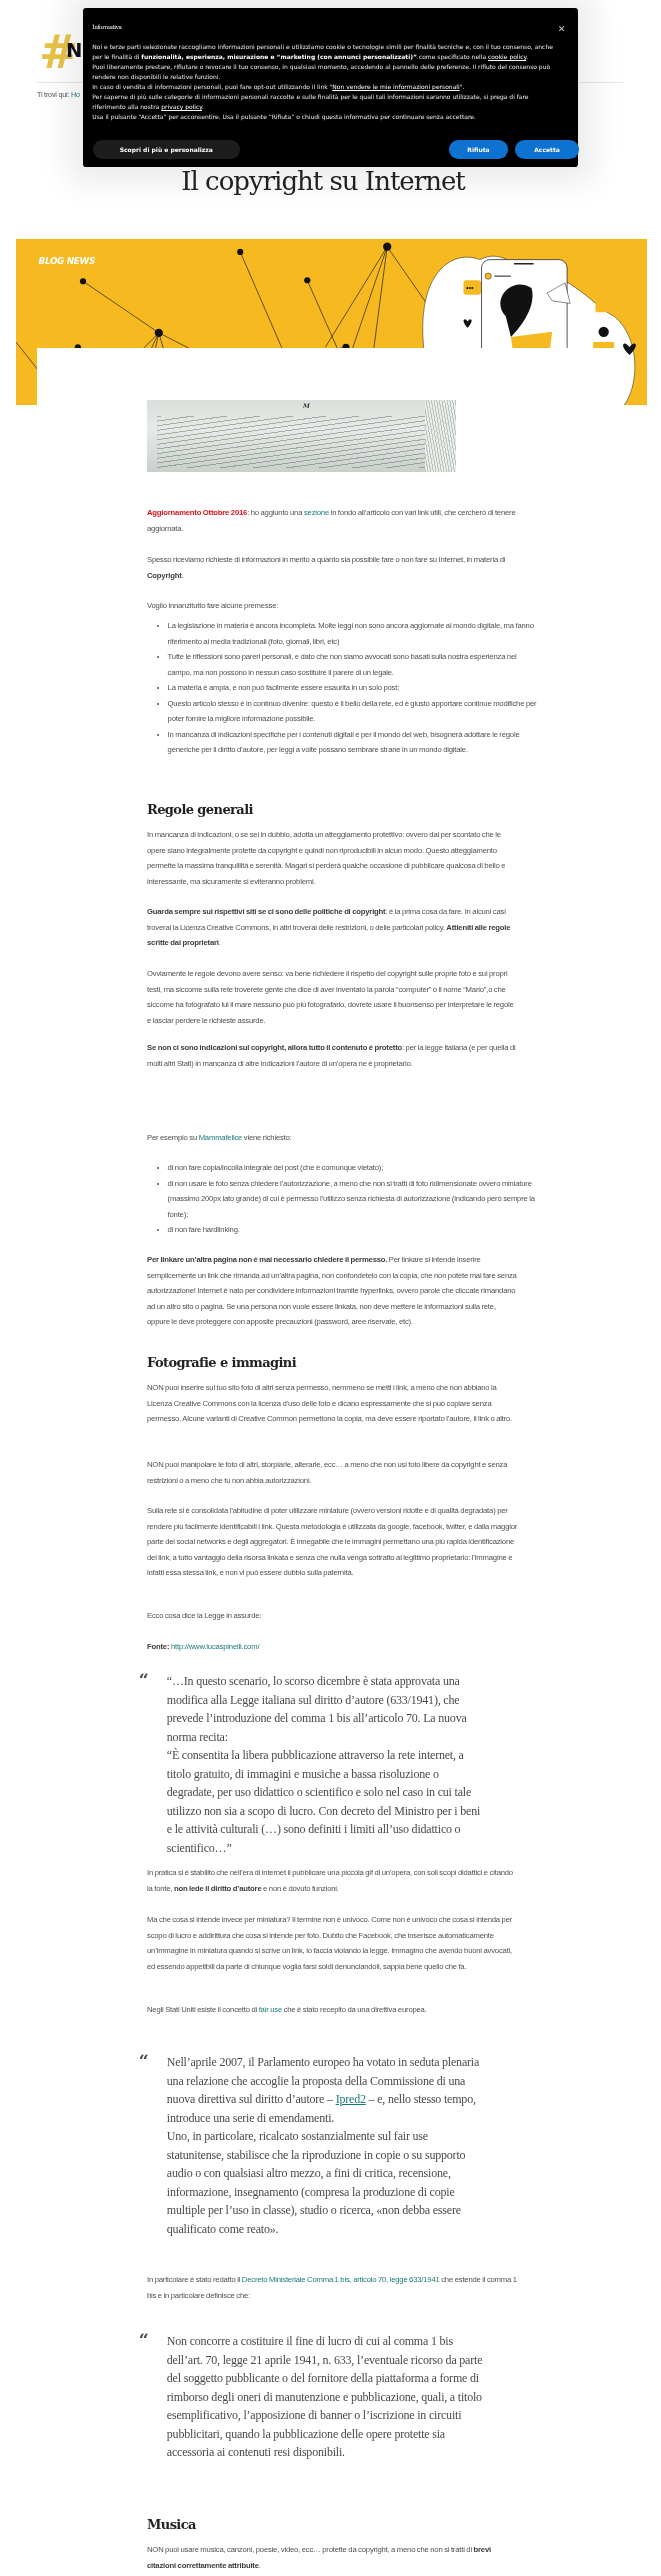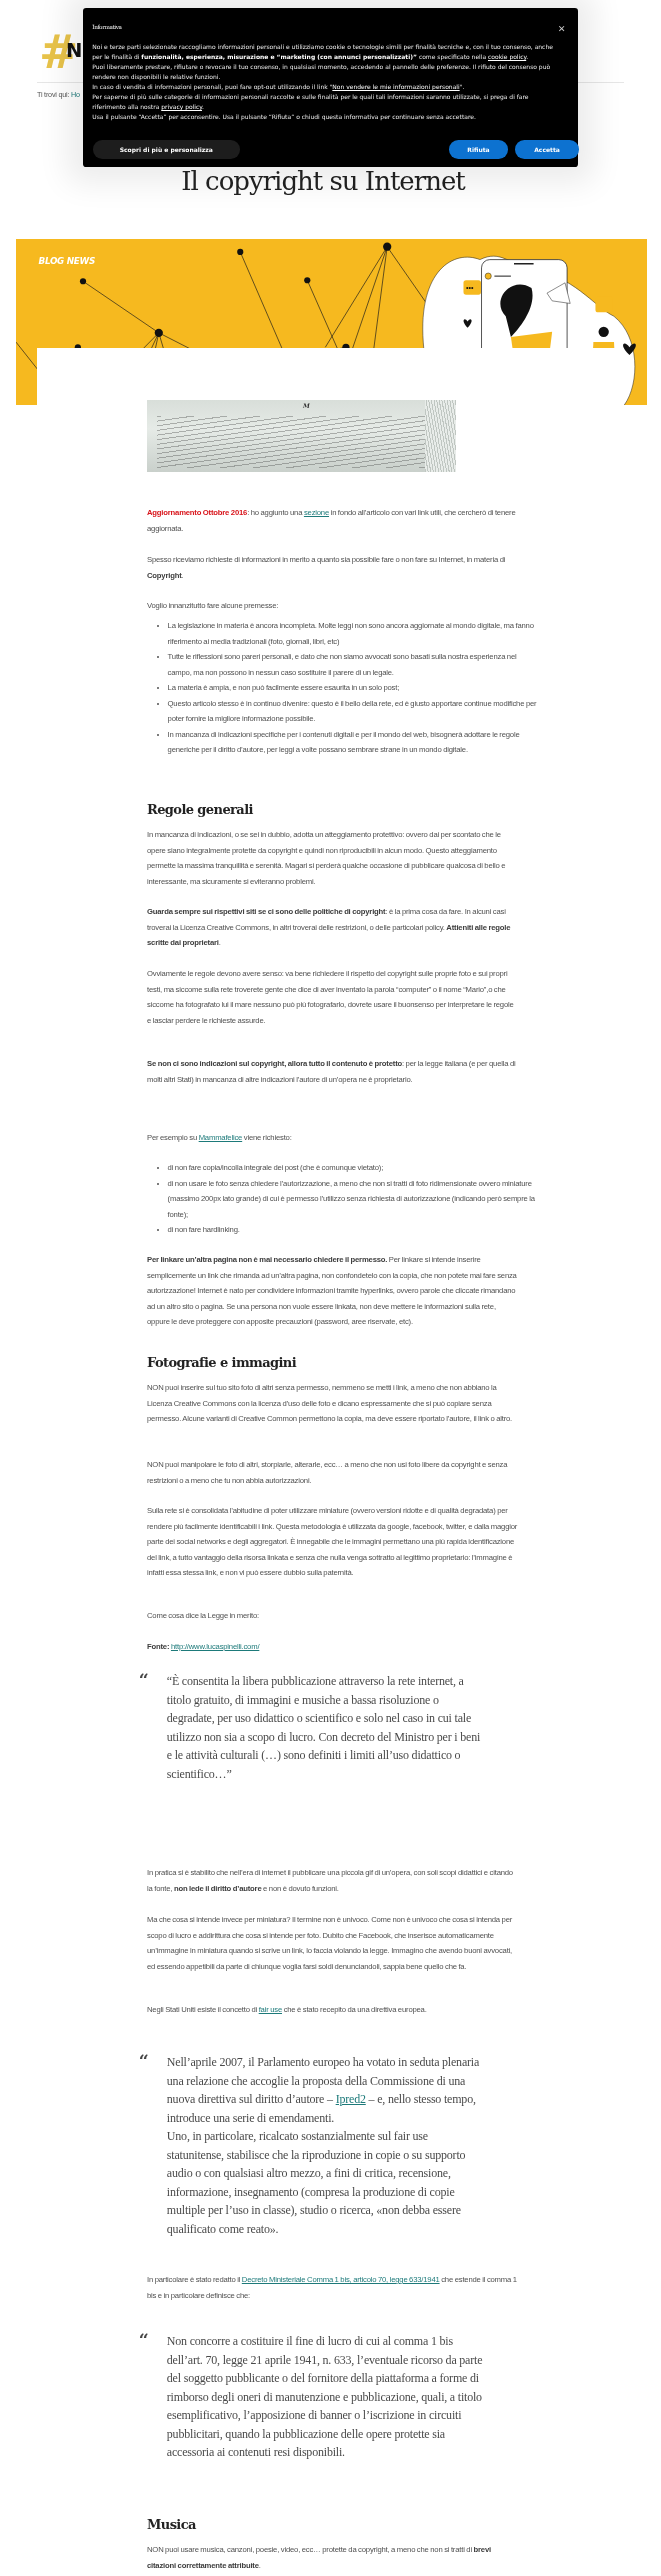--- a/index.html
+++ b/index.html
@@ -35,21 +35,21 @@
      background: repeating-linear-gradient(172deg, rgba(60,60,60,0.35) 0px, rgba(60,60,60,0.35) 1px, transparent 1px, transparent 4.6px); }
   .feature-img .page-edge { position: absolute; right: 0; top: 0; width: 31px; height: 72px; background: repeating-linear-gradient(80deg, #bfc6c1 0 1px, #e8ece9 1px 2.6px); }
   .feature-img .letter { position: absolute; left: 156px; top: 2.1px; font-family: "DejaVu Serif", serif; font-style: italic; font-weight: bold; font-size: 6.2px; color: #333; }
 
   .article { position: absolute; left: 110px; top: 0; width: 371px; }
   .article p, .article li {
     font-size: 7.7px; line-height: 15.5px; color: #505050; letter-spacing: -0.2px; word-spacing: -0.3px;
   }
   .article p { margin: 0; position: absolute; left: 0; width: 371px; }
   .article b { color: #3d3d3d; }
-  .article a { color: #1d7a7a; text-decoration: underline; }
+  .article a { color: #1d7a7a; }
   .article .red { color: #d8141b; font-weight: bold; text-align: right; }
   .article ul { position: absolute; left: 0; width: 371px; margin: 0; padding-left: 20.6px; }
   .article li { padding-left: 0; }
   .article h2 { position: absolute; left: 0; margin: 0; font-family: "DejaVu Serif", serif; font-weight: bold; font-size: 13px; color: #222; letter-spacing: -0.6px; }
 
   .quote { position: absolute; left: -8.2px; width: 381px; }
   .quote .qmark { position: absolute; left: 0; top: 1px; font-family: "DejaVu Serif", serif; font-weight: bold; font-size: 17.5px; color: #444; line-height: 15.5px; }
   .quote .qtext { position: absolute; left: 28px; width: 319px; font-family: "Liberation Serif", serif; font-size: 12px; line-height: 18.5px; color: #4a4a4a; letter-spacing: -0.2px; }
   .quote .qtext a { color: #1d7a7a; text-decoration: underline; }
 
@@ -167,47 +167,48 @@
       <li>Questo articolo stesso è in continuo divenire: questo è il bello della rete, ed è giusto apportare continue modifiche per poter fornire la migliore informazione possibile.</li>
       <li>In mancanza di indicazioni specifiche per i contenuti digitali e per il mondo del web, bisognerà adottare le regole generiche per il diritto d’autore, per leggi a volte possano sembrare strane in un mondo digitale.</li>
     </ul>
 
     <h2 style="top:454px">Regole generali</h2>
     <p style="top:479px">In mancanza di indicazioni, o se sei in dubbio, adotta un atteggiamento protettivo: ovvero dai per scontato che le opere siano integralmente protette da copyright e quindi non riproducibili in alcun modo. Questo atteggiamento permette la massima tranquillità e serenità. Magari si perderà qualche occasione di pubblicare qualcosa di bello e interessante, ma sicuramente si eviteranno problemi.</p>
     <p style="top:556px">
       <b>Guarda sempre sui rispettivi siti se ci sono delle politiche di copyright</b><span>: è la prima cosa da fare. In alcuni casi troverai la Licenza Creative Commons, in altri troverai delle restrizioni, o delle particolari policy. </span><b>Attieniti alle regole scritte dai proprietari</b><span>.</span>
     </p>
     <p style="top:618px">Ovviamente le regole devono avere senso: va bene richiedere il rispetto del copyright sulle proprie foto e sui propri testi, ma siccome sulla rete troverete gente che dice di aver inventato la parola “computer” o il nome “Mario”,o che siccome ha fotografato lui il mare nessuno può più fotografarlo, dovrete usare il buonsenso per interpretare le regole e lasciar perdere le richieste assurde.</p>
-    <p style="top:708px">
+    <p style="top:692px">
       <b>Se non ci sono indicazioni sul copyright, allora tutto il contenuto è protetto</b><span>: per la legge italiana (e per quella di molti altri Stati) in mancanza di altre indicazioni l’autore di un’opera ne è proprietario.</span>
     </p>
     <p style="top:782px">
       <span>Per esempio su </span><a>Mammafelice</a><span> viene richiesto:</span>
     </p>
     <ul style="top:812px">
       <li>di non fare copia/incolla integrale dei post (che è comunque vietato);</li>
       <li>di non usare le foto senza chiedere l’autorizzazione, a meno che non si tratti di foto ridimensionate ovvero miniature (massimo 200px lato grande) di cui è permesso l’utilizzo senza richiesta di autorizzazione (indicando però sempre la fonte);</li>
       <li>di non fare hardlinking.</li>
     </ul>
     <p style="top:904px">
       <b>Per linkare un’altra pagina non è mai necessario chiedere il permesso.</b><span> Per linkare si intende inserire semplicemente un link che rimanda ad un’altra pagina, non confondetelo con la copia, che non potete mai fare senza autorizzazione! Internet è nato per condividere informazioni tramite hyperlinks, ovvero parole che cliccate rimandano ad un altro sito o pagina. Se una persona non vuole essere linkata, non deve mettere le informazioni sulla rete, oppure le deve proteggere con apposite precauzioni (password, aree riservate, etc).</span>
     </p>
 
     <h2 style="top:1007px">Fotografie e immagini</h2>
     <p style="top:1032px">NON puoi inserire sul tuo sito foto di altri senza permesso, nemmeno se metti i link, a meno che non abbiano la Licenza Creative Commons con la licenza d’uso delle foto e dicano espressamente che si può copiare senza permesso. Alcune varianti di Creative Common permettono la copia, ma deve essere riportato l’autore, il link o altro.</p>
     <p style="top:1109px">NON puoi manipolare le foto di altri, storpiarle, alterarle, ecc… a meno che non usi foto libere da copyright e senza restrizioni o a meno che tu non abbia autorizzazioni.</p>
     <p style="top:1155px">Sulla rete si è consolidata l’abitudine di poter utilizzare miniature (ovvero versioni ridotte e di qualità degradata) per rendere più facilmente identificabili i link. Questa metodologia è utilizzata da google, facebook, twitter, e dalla maggior parte dei social networks e degli aggregatori. È innegabile che le immagini permettano una più rapida identificazione del link, a tutto vantaggio della risorsa linkata e senza che nulla venga sottratto al legittimo proprietario: l’immagine è infatti essa stessa link, e non vi può essere dubbio sulla paternità.</p>
-    <p style="top:1260px">Come cosa dice la Legge in merito:</p>
+    <p style="top:1260px">Ecco cosa dice la Legge in assurde:</p>
     <p style="top:1291px">
       <b>Fonte:</b> <a>http://www.lucaspinelli.com/</a>
     </p>
 
     <div class="quote" style="top:1324px">
       <span class="qmark">“</span>
       <div class="qtext" style="top:0">
+        <div>“…In questo scenario, lo scorso dicembre è stata approvata una modifica alla Legge italiana sul diritto d’autore (633/1941), che prevede l’introduzione del comma 1 bis all’articolo 70. La nuova norma recita:</div>
         <div>“È consentita la libera pubblicazione attraverso la rete internet, a titolo gratuito, di immagini e musiche a bassa risoluzione o degradate, per uso didattico o scientifico e solo nel caso in cui tale utilizzo non sia a scopo di lucro. Con decreto del Ministro per i beni e le attività culturali (…) sono definiti i limiti all’uso didattico o scientifico…”</div>
       </div>
     </div>
 
     <p style="top:1517px">
       <span>In pratica si è stabilito che nell’era di internet il pubblicare una piccola gif di un’opera, con soli scopi didattici e citando la fonte, </span><b>non lede il diritto d’autore</b><span> e non è dovuto funzioni.</span>
     </p>
     <p style="top:1564px">Ma che cosa si intende invece per miniatura? Il termine non è univoco. Come non è univoco che cosa si intenda per scopo di lucro e addirittura che cosa si intende per foto. Dubito che Facebook, che inserisce automaticamente un’immagine in miniatura quando si scrive un link, lo faccia violando la legge. Immagino che avendo buoni avvocati, ed essendo appetibili da parte di chiunque voglia farsi soldi denunciandoli, sappia bene quello che fa.</p>
     <p style="top:1654px">
       <span>Negli Stati Uniti esiste il concetto di </span><a>fair use</a><span> che è stato recepito da una direttiva europea.</span>

